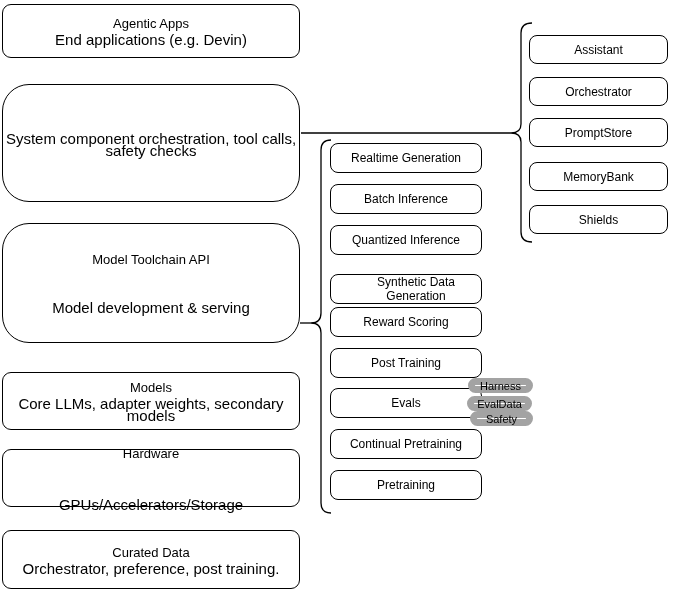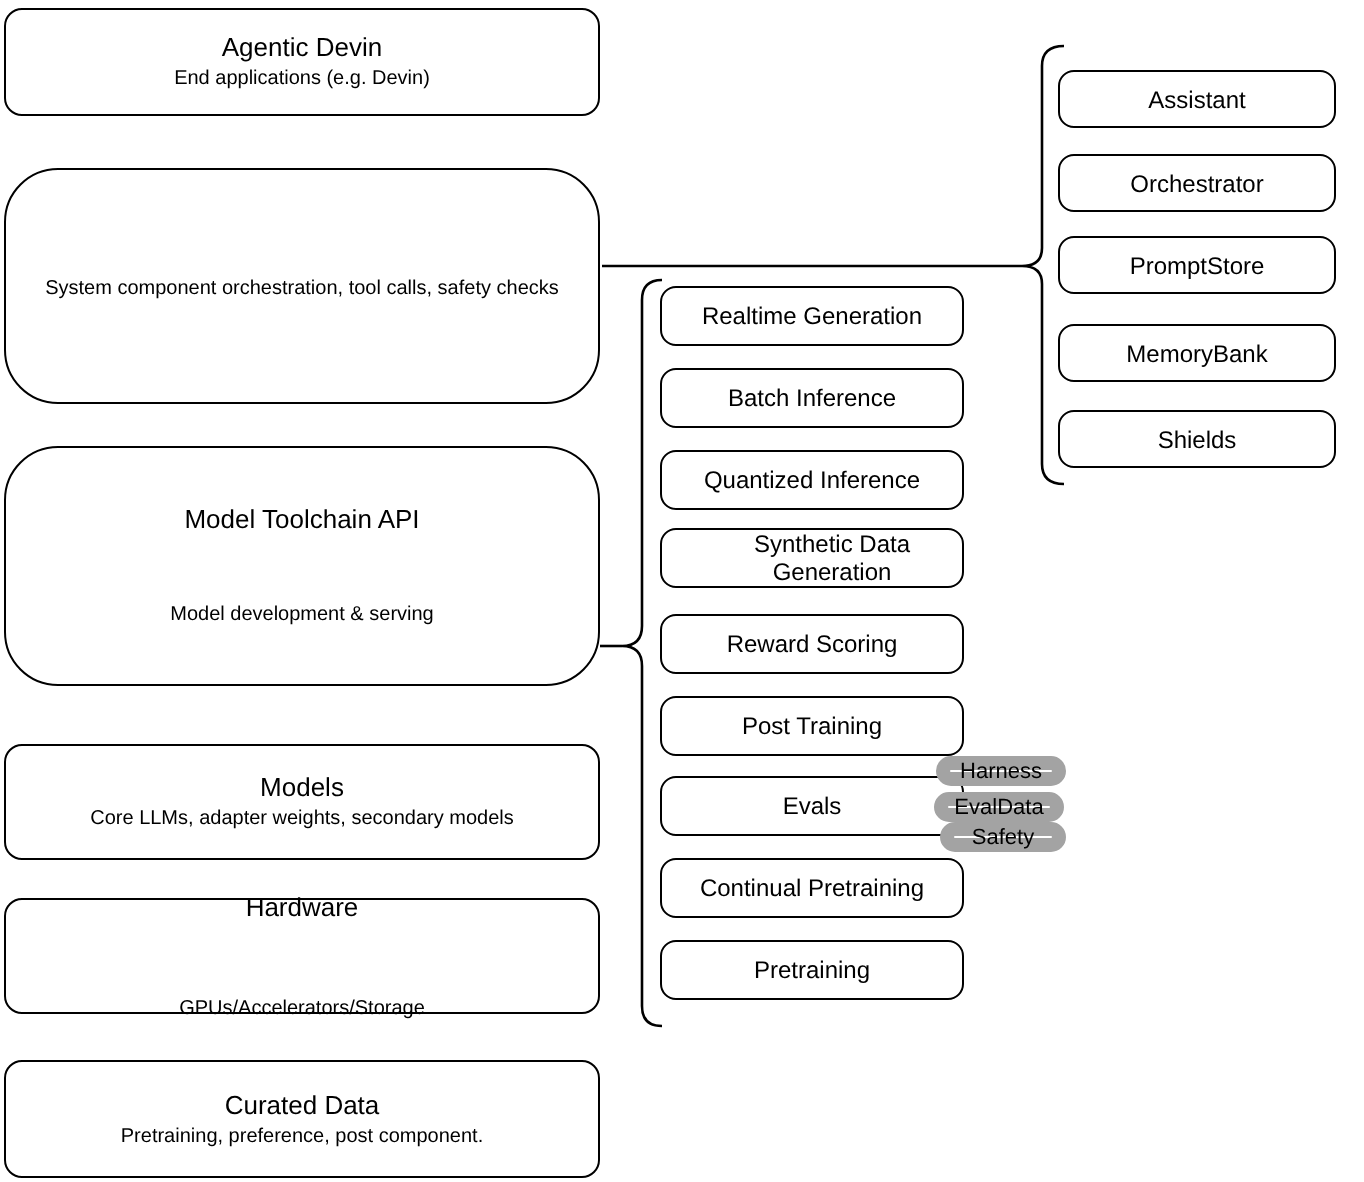--- a/index.html
+++ b/index.html
@@ -19,21 +19,21 @@
     display:flex;
     flex-direction:column;
     align-items:center;
     justify-content:center;
     text-align:center;
   }
   .left-col{left:2px;width:298px;}
   .mid-col{left:330px;width:152px;border-radius:8px;}
   .right-col{left:529px;width:139px;border-radius:8px;}
   .title{font-size:13px;line-height:15px;}
-  .subtitle{font-size:10px;line-height:12px;margin-top:3px;}
+  .subtitle{font-size:15px;line-height:12px;margin-top:3px;}
   .node-label{font-size:12px;line-height:14px;}
   .tag{
     position:absolute;
     box-sizing:border-box;
     background:#ffffff;
     border:7px solid #a3a3a3;
     border-radius:8px;
     display:flex;
     align-items:center;
     justify-content:center;
@@ -53,21 +53,21 @@
     <path d="M 301 133 L 511 133" stroke="#000" stroke-width="1.3" fill="none"></path>
 
     <path d="M 532 23 Q 521 23 521 33 L 521 124 Q 521 133 511 133 Q 521 133 521 142 L 521 232 Q 521 242 532 242" stroke="#000" stroke-width="1.3" fill="none"></path>
 
     <path d="M 300 323 L 311 323" stroke="#000" stroke-width="1.3" fill="none"></path>
 
     <path d="M 331 140 Q 321 140 321 150 L 321 313 Q 321 323 311 323 Q 321 323 321 333 L 321 503 Q 321 513 331 513" stroke="#000" stroke-width="1.3" fill="none"></path>
   </svg>
 
   <div class="box left-col" style="top:4px;height:54px;border-radius:9px;">
-    <div class="title">Agentic Devin</div>
+    <div class="title">Agentic Apps</div>
     <div class="subtitle">End applications (e.g. Devin)</div>
   </div>
 
   <div class="box left-col" style="top:84px;height:118px;border-radius:27px;">
     <div class="subtitle">System component orchestration, tool calls, safety checks</div>
   </div>
 
   <div class="box left-col" style="top:223px;height:120px;border-radius:27px;gap:32px;">
     <div class="title">Model Toolchain API</div>
     <div class="subtitle">Model development &amp; serving</div>
@@ -78,33 +78,33 @@
     <div class="subtitle">Core LLMs, adapter weights, secondary models</div>
   </div>
 
   <div class="box left-col" style="top:449px;height:58px;border-radius:9px;gap:35px;">
     <div class="title">Hardware</div>
     <div class="subtitle">GPUs/Accelerators/Storage</div>
   </div>
 
   <div class="box left-col" style="top:530px;height:59px;border-radius:9px;">
     <div class="title">Curated Data</div>
-    <div class="subtitle">Pretraining, preference, post component.</div>
+    <div class="subtitle">Orchestrator, preference, post training.</div>
   </div>
 
   <div class="box mid-col" style="top:143px;height:30px;">
     <div class="node-label">Realtime Generation</div>
   </div>
   <div class="box mid-col" style="top:184px;height:30px;">
     <div class="node-label">Batch Inference</div>
   </div>
   <div class="box mid-col" style="top:225px;height:30px;">
     <div class="node-label">Quantized Inference</div>
   </div>
-  <div class="box mid-col" style="top:264px;height:30px;padding-left:20px;">
+  <div class="box mid-col" style="top:274px;height:30px;padding-left:20px;">
     <div class="node-label">Synthetic Data Generation</div>
   </div>
   <div class="box mid-col" style="top:307px;height:30px;">
     <div class="node-label">Reward Scoring</div>
   </div>
   <div class="box mid-col" style="top:348px;height:30px;">
     <div class="node-label">Post Training</div>
   </div>
   <div class="box mid-col" style="top:388px;height:30px;">
     <div class="node-label">Evals</div>

